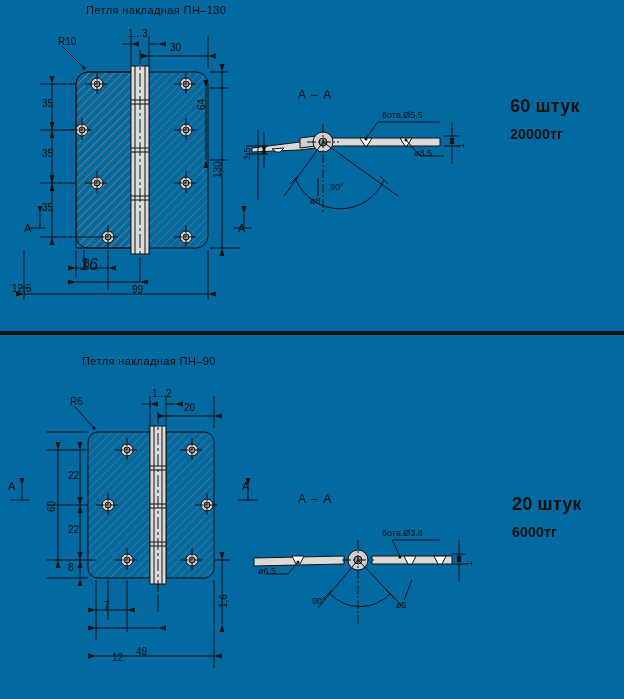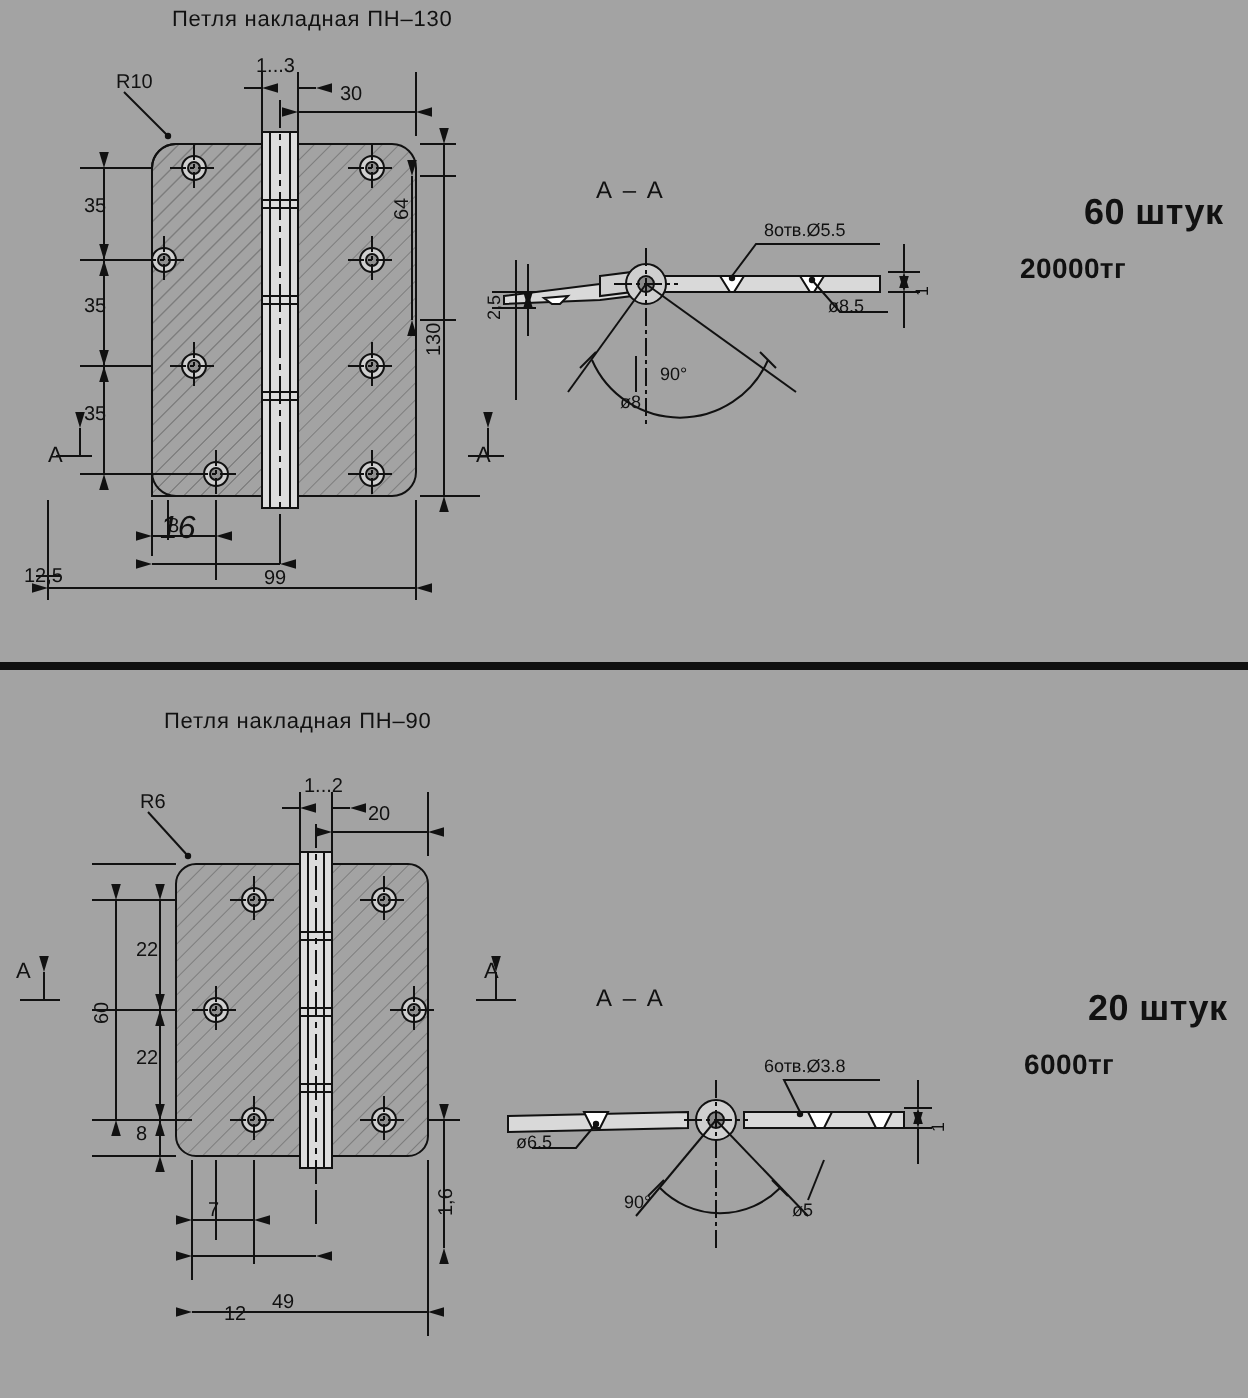--- a/index.html
+++ b/index.html
@@ -11,21 +11,21 @@
     width: 624px;
     height: 699px;
     font-family: "Liberation Sans", sans-serif;
     color: #111;
     position: relative;
     overflow: hidden;
   }
   .sheet {
     position: absolute;
     inset: 0;
-    background: #a3a3a3;
+    background: #0369a1;
   }
   .divider {
     position: absolute;
     left: 0;
     width: 624px;
     height: 4px;
     background: #111;
   }
   .panel-title {
     position: absolute;
@@ -34,21 +34,20 @@
     color: #111;
     white-space: nowrap;
   }
   .qty {
     position: absolute;
     font-weight: bold;
     font-size: 18px;
     letter-spacing: 0.2px;
     color: #111;
     white-space: nowrap;
-    margin-left: 32px;
   }
   .price {
     position: absolute;
     font-weight: bold;
     font-size: 14px;
     letter-spacing: 0.2px;
     color: #111;
     white-space: nowrap;
   }
   .secnote {

